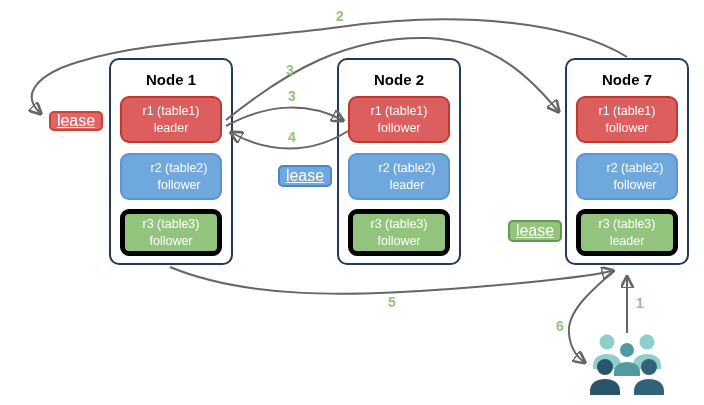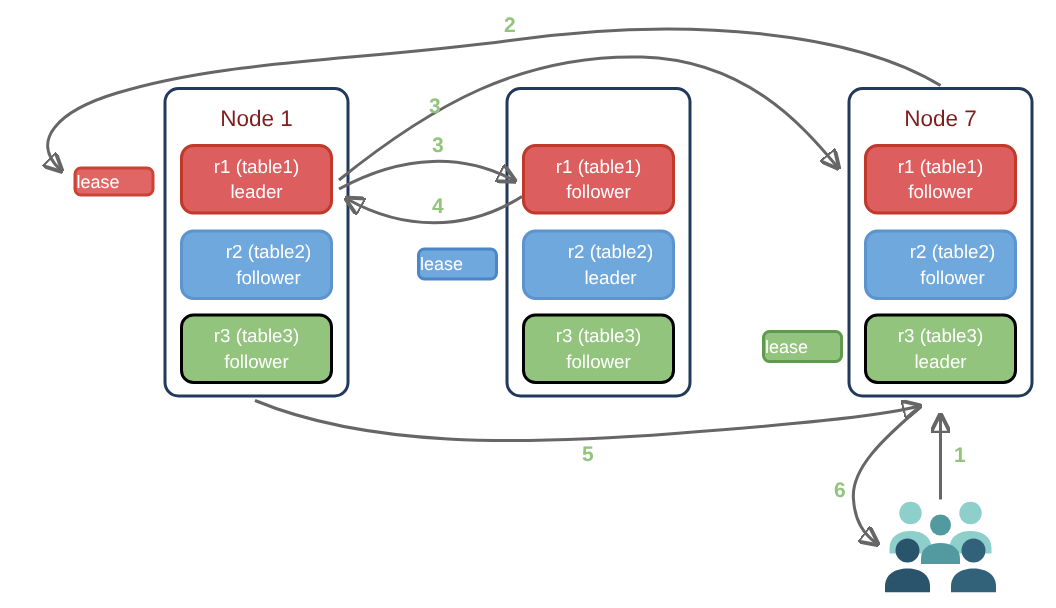--- a/index.html
+++ b/index.html
@@ -9,37 +9,37 @@
   }
   .canvas{position:absolute;inset:0;}
   
   .node{
     position:absolute;top:58px;width:124px;height:207px;
     background:#ffffff;border:2px solid #23395B;border-radius:10px;
     box-sizing:border-box;z-index:1;
   }
   .n1{left:109px}.n2{left:337px}.n3{left:565px}
   .node-title{
-    text-align:center;font-weight:normal;font-size:15px;color:#7f1d1d;
+    text-align:center;font-weight:bold;font-size:15px;color:#000000;
     margin-top:11px;
   }
   .replica{
     position:absolute;left:9px;width:102px;height:47px;border-radius:9px;
     display:flex;flex-direction:column;align-items:center;justify-content:center;
     color:#ffffff;font-size:12.5px;line-height:1.3;box-sizing:border-box;
     text-align:center;
   }
   .replica.r1{top:36px}.replica.r2{top:93px}.replica.r3{top:149px}
   .replica.red{background:#DD5E5E;border:2px solid #C0392B;}
   .replica.blue{background:#6FA8DC;border:2px solid #5B94CE;padding-left:16px;}
-  .replica.green{background:#93C47D;border:2px solid #000000;}
+  .replica.green{background:#93C47D;border:5px solid #000000;}
   
   .lease{
-    position:absolute;z-index:4;display:flex;align-items:center;justify-content:flex-start;
-    color:#ffffff;font-size:12px;border-radius:5px;box-sizing:border-box;
+    position:absolute;z-index:4;display:flex;align-items:center;justify-content:center;
+    color:#ffffff;font-size:16px;border-radius:5px;box-sizing:border-box;text-decoration:underline;
   }
   .lease.red{left:49px;top:111px;width:54px;height:20px;background:#E06666;border:2px solid #CB4335;}
   .lease.blue{left:278px;top:165px;width:54px;height:22px;background:#6FA8DC;border:2px solid #4A86C8;}
   .lease.green{left:508px;top:220px;width:54px;height:22px;background:#93C47D;border:2px solid #5F9A4D;}
   
   .step{
     position:absolute;z-index:4;color:#93C47D;font-weight:bold;font-size:14px;
   }
   
   .arrows{position:absolute;left:0;top:0;z-index:3;pointer-events:none;}
@@ -77,20 +77,21 @@
       <span>r2 (table2)</span>
       <span>follower</span>
     </div>
     <div class="replica r3 green">
       <span>r3 (table3)</span>
       <span>follower</span>
     </div>
   </div>
 
   <div class="node n2">
+    <div class="node-title">Node 2</div>
     <div class="replica r1 red">
       <span>r1 (table1)</span>
       <span>follower</span>
     </div>
     <div class="replica r2 blue">
       <span>r2 (table2)</span>
       <span>leader</span>
     </div>
     <div class="replica r3 green">
       <span>r3 (table3)</span>

